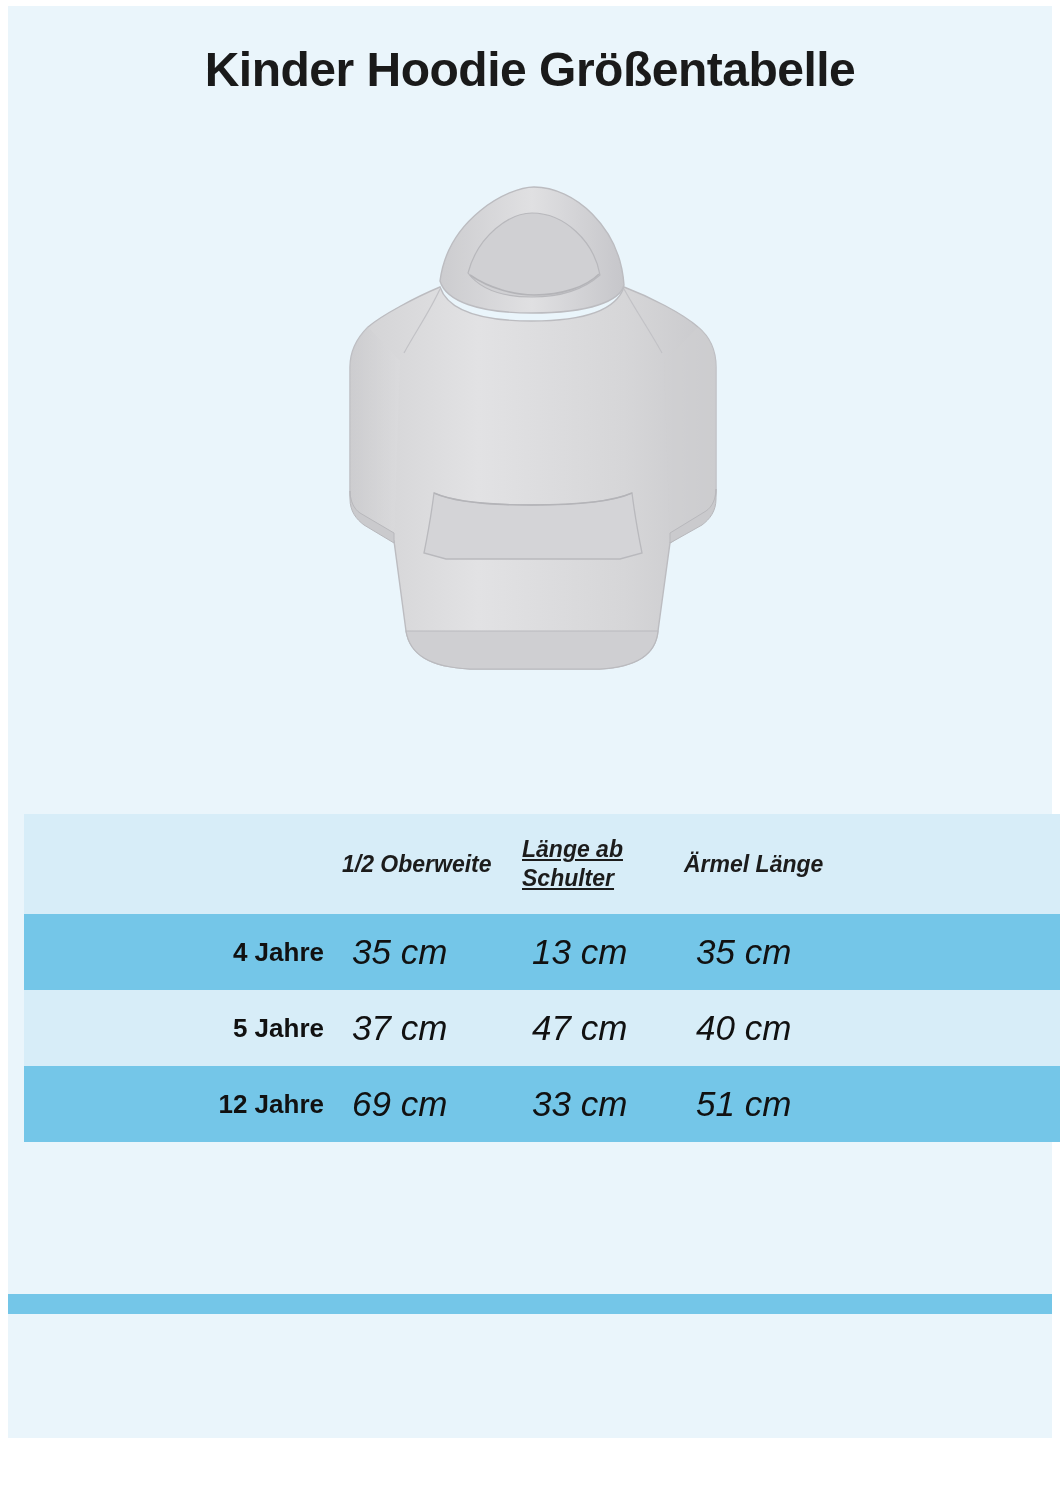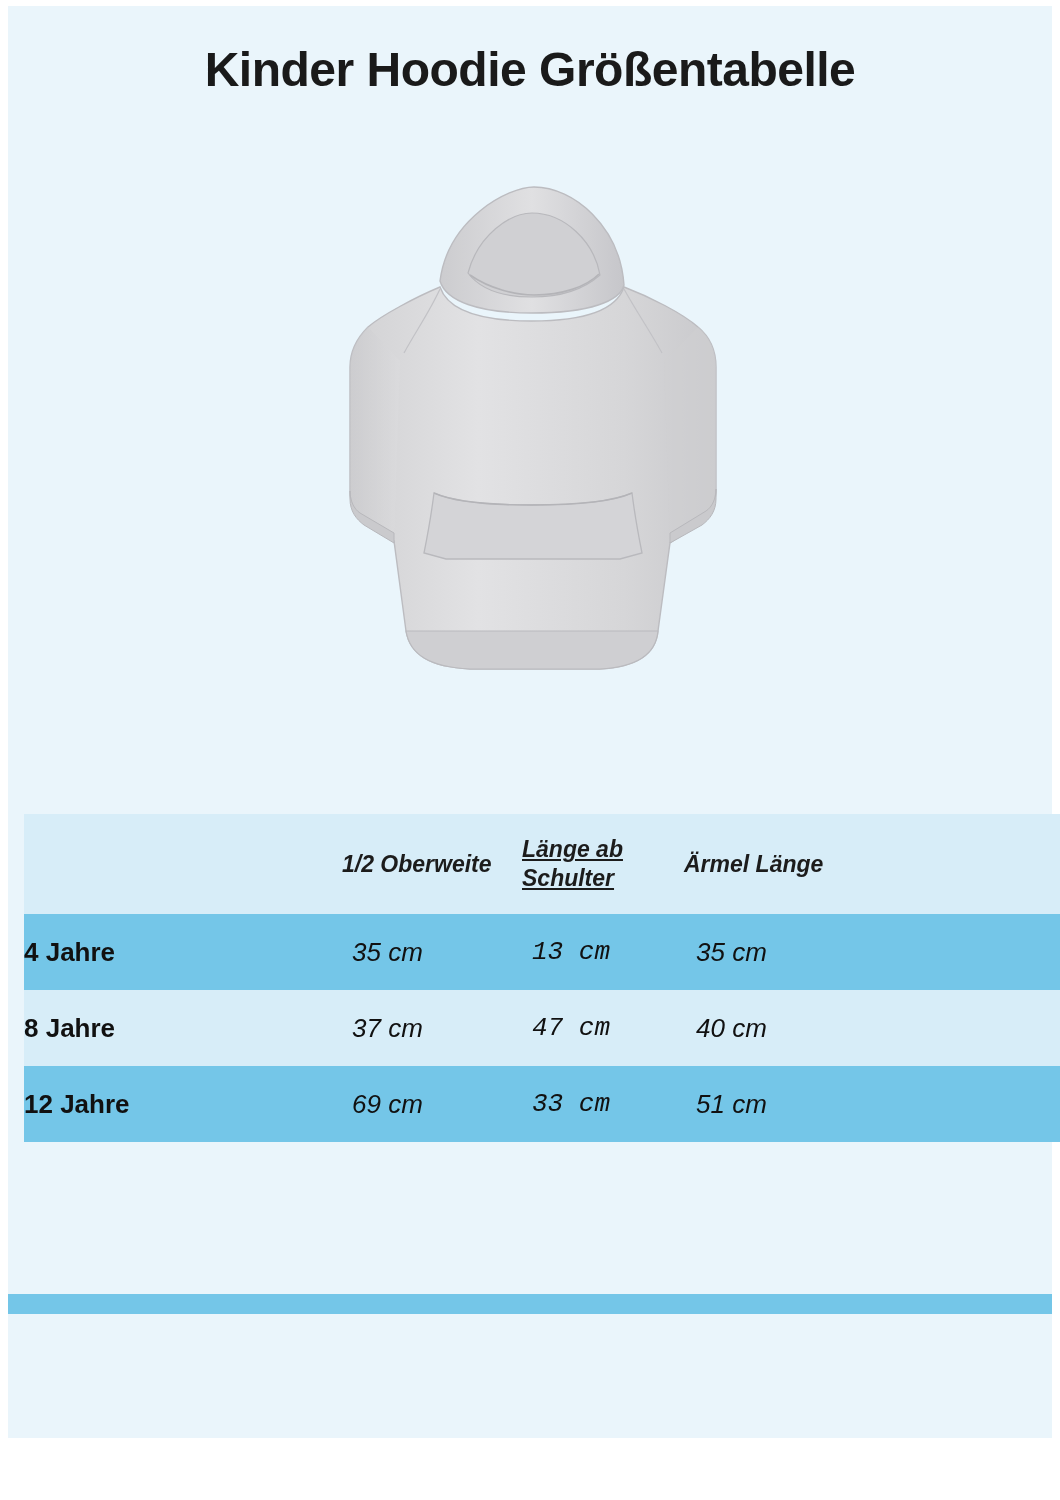--- a/index.html
+++ b/index.html
@@ -83,33 +83,33 @@
   .hdr-cell.c { padding-left: 10px; }
 
   .data-row { height: 76px; }
   .row-dark  { background: #74c6e8; }
   .row-light { background: #d7edf8; }
 
   .cell-size {
     font-size: 26px;
     font-weight: bold;
     color: #111111;
-    text-align: left;
+    text-align: right;
     padding-left: 78px;
     vertical-align: middle;
   }
   .cell-val {
-    font-size: 26px;
+    font-size: 35px;
     font-style: italic;
     color: #111111;
     vertical-align: middle;
     text-align: left;
   }
   .cell-val.a { padding-left: 28px; }
-  .cell-val.b { padding-left: 18px; font-family: Liberation Mono, monospace; }
+  .cell-val.b { padding-left: 18px; }
   .cell-val.c { padding-left: 22px; }
 
   .footer-band {
     position: absolute;
     left: 0;
     top: 1288px;
     width: 1044px;
     height: 20px;
     background: #74c6e8;
   }
@@ -188,21 +188,21 @@
       </tr>
     </thead>
     <tbody>
       <tr class="data-row row-dark">
         <td class="cell-size">4 Jahre</td>
         <td class="cell-val a">35 cm</td>
         <td class="cell-val b">13 cm</td>
         <td class="cell-val c">35 cm</td>
       </tr>
       <tr class="data-row row-light">
-        <td class="cell-size">8 Jahre</td>
+        <td class="cell-size">5 Jahre</td>
         <td class="cell-val a">37 cm</td>
         <td class="cell-val b">47 cm</td>
         <td class="cell-val c">40 cm</td>
       </tr>
       <tr class="data-row row-dark">
         <td class="cell-size">12 Jahre</td>
         <td class="cell-val a">69 cm</td>
         <td class="cell-val b">33 cm</td>
         <td class="cell-val c">51 cm</td>
       </tr>

